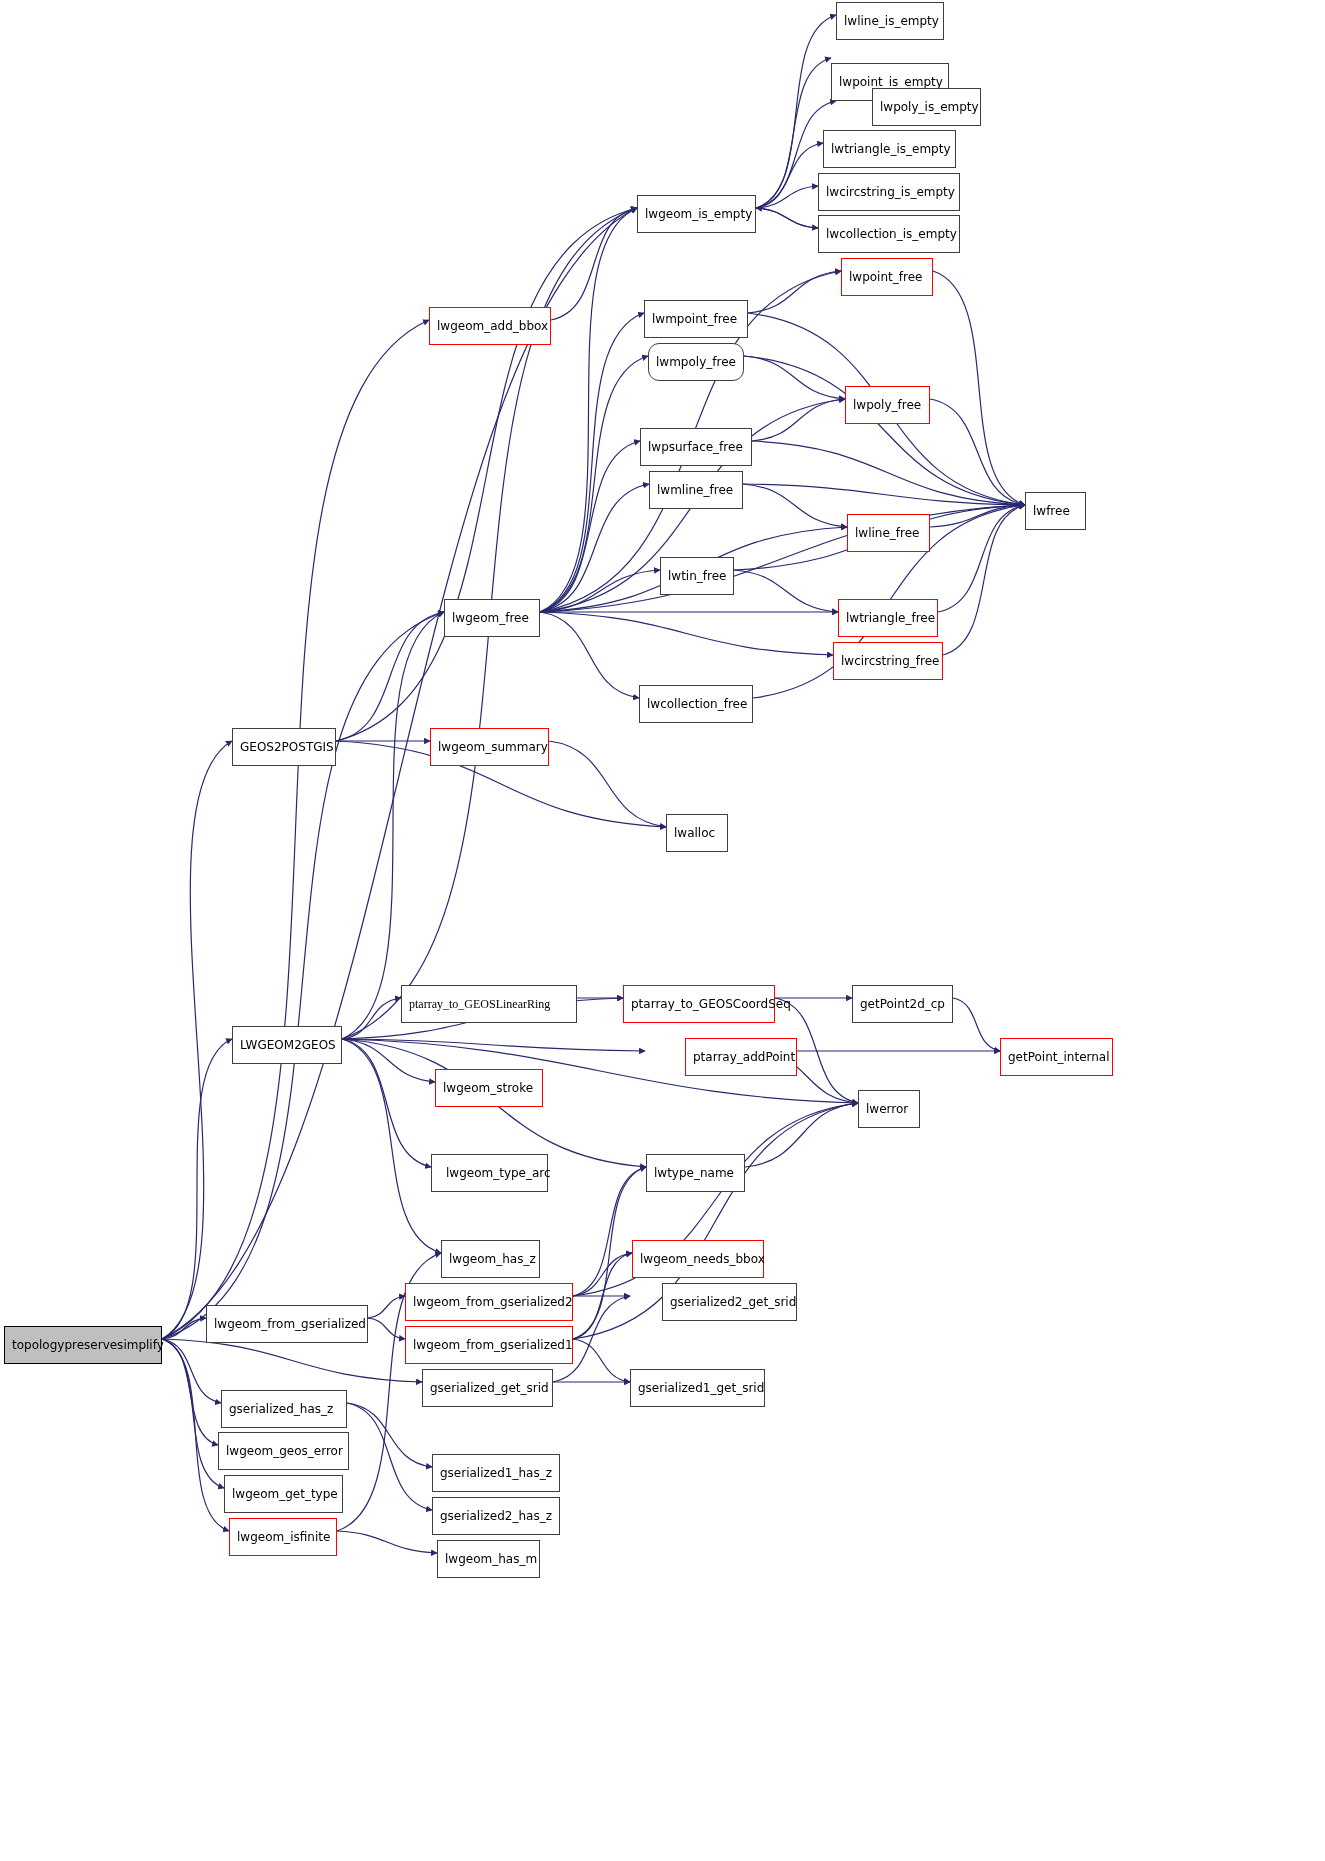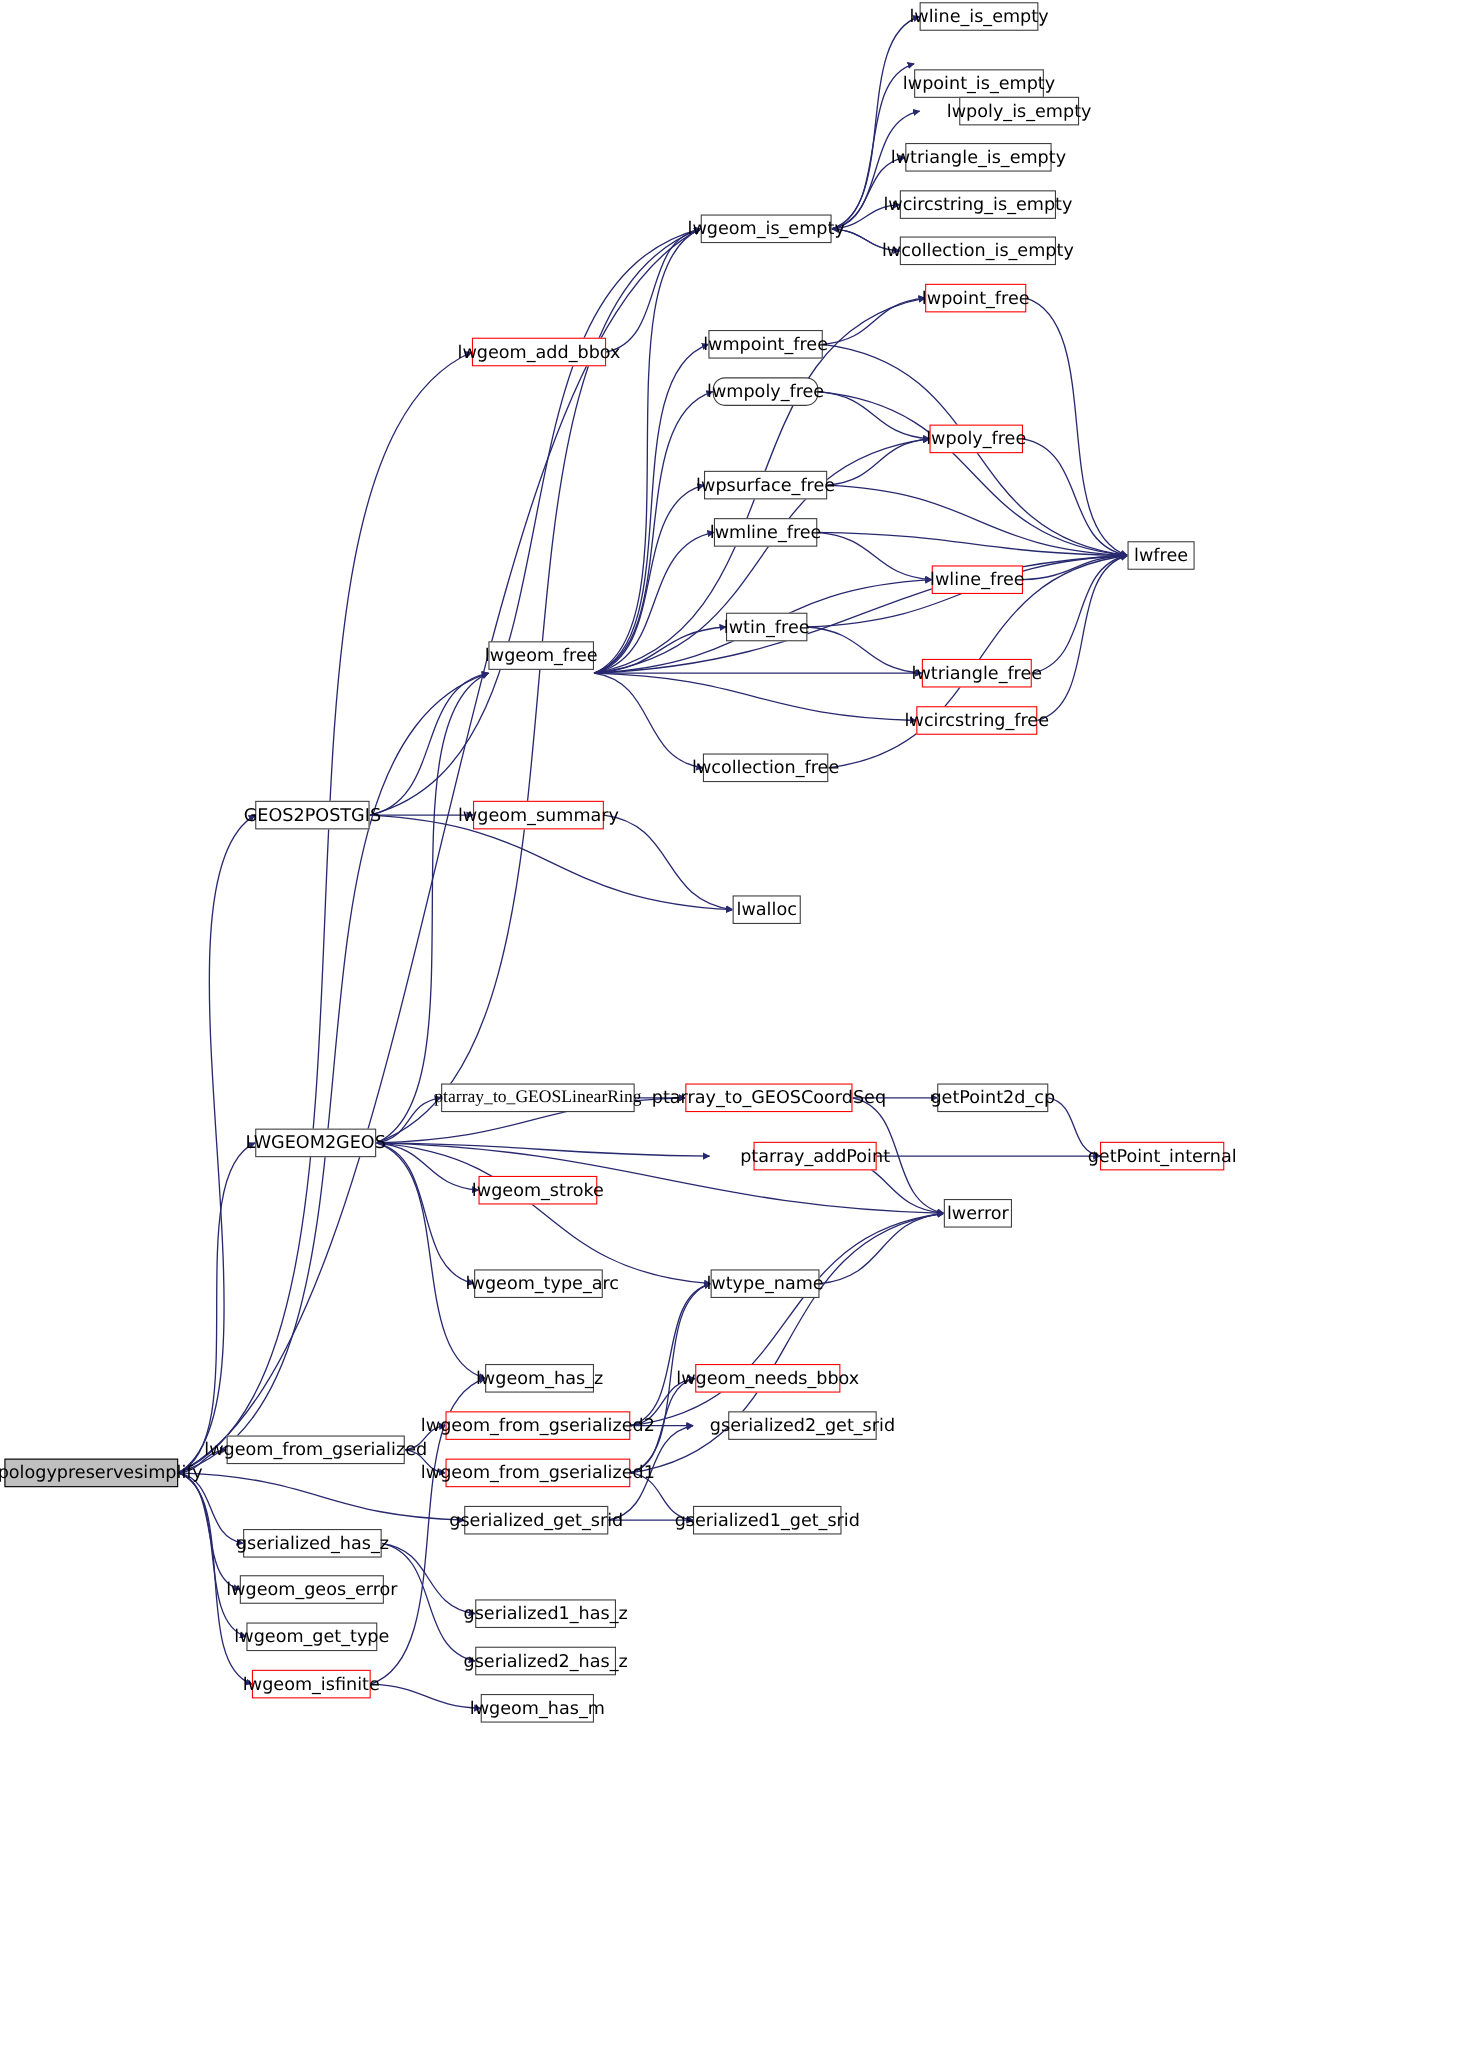--- a/index.html
+++ b/index.html
@@ -20,28 +20,28 @@
     left: 0; top: 0;
     width: 1325px;
     height: 1861px;
     pointer-events: none;
   }
   .node {
     position: absolute;
     box-sizing: border-box;
     display: flex;
     align-items: center;
-    justify-content: center;
+    justify-content: flex-start;
     background: #ffffff;
     border: 1px solid #3f3f3f;
     color: #000000;
-    font-size: 16px;
+    font-size: 12px;
     line-height: 1;
     white-space: nowrap;
-    height: 26px;
+    height: 38px;
     padding: 0 7px;
   }
   .node.red {
     border-color: #ff0000;
   }
   .node.root {
     background: #bfbfbf;
     border-color: #000000;
   }
   .node-label {
@@ -196,21 +196,21 @@
       </div>
       <div class="node" style="left: 1025px; top: 492px; width: 61px;">
         <span class="node-label">lwfree</span>
       </div>
       <div class="node" style="left: 660px; top: 557px; width: 74px;">
         <span class="node-label">lwtin_free</span>
       </div>
       <div class="node red" style="left: 838px; top: 599px; width: 100px;">
         <span class="node-label">lwtriangle_free</span>
       </div>
-      <div class="node" style="left: 444px; top: 583px; width: 96px;">
+      <div class="node" style="left: 444px; top: 599px; width: 96px;">
         <span class="node-label">lwgeom_free</span>
       </div>
       <div class="node red" style="left: 833px; top: 642px; width: 110px;">
         <span class="node-label">lwcircstring_free</span>
       </div>
       <div class="node" style="left: 639px; top: 685px; width: 114px;">
         <span class="node-label">lwcollection_free</span>
       </div>
       <div class="node" style="left: 232px; top: 728px; width: 104px;">
         <span class="node-label">GEOS2POSTGIS</span>

